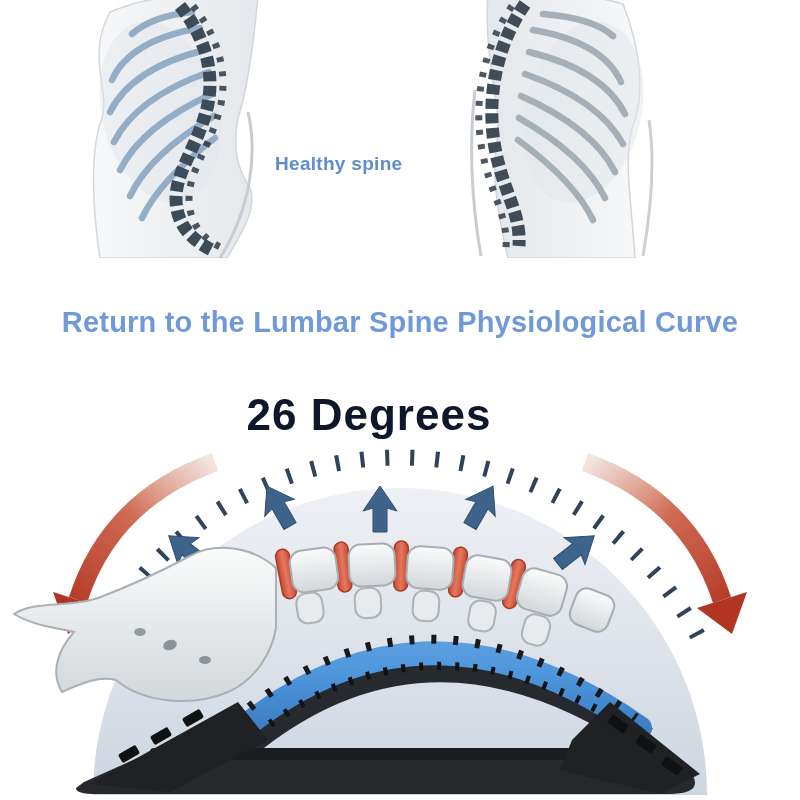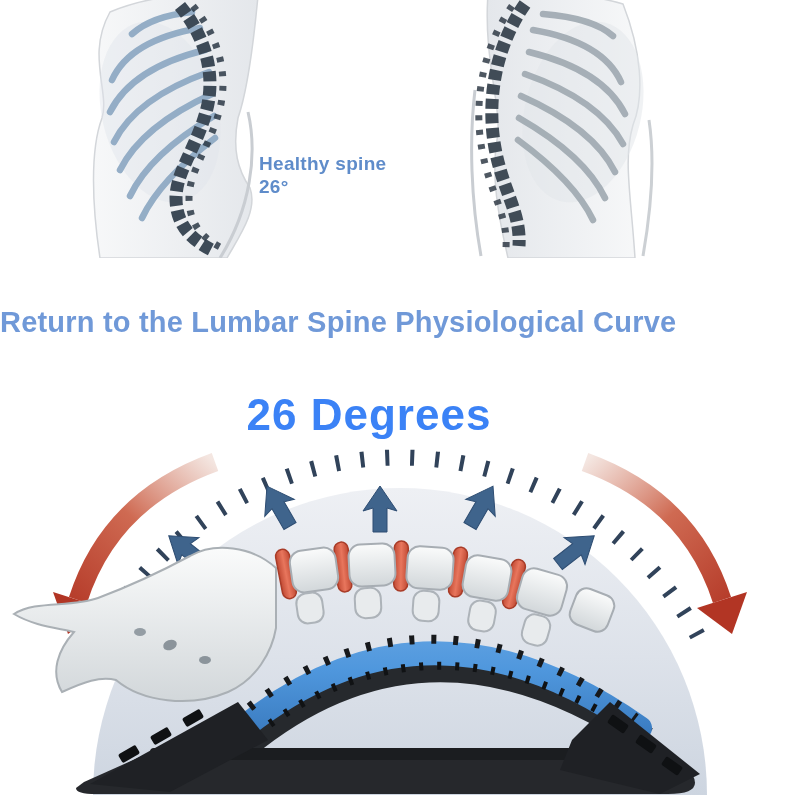--- a/index.html
+++ b/index.html
@@ -3,29 +3,29 @@
 <meta charset="utf-8">
 <style>
   html,body{margin:0;padding:0;}
   .stage{
     position:relative;width:800px;height:800px;background:#ffffff;
     overflow:hidden;font-family:"Liberation Sans",sans-serif;
   }
   .abs{position:absolute;}
   .fig-label{
     position:absolute;color:#5f8cca;font-size:19px;font-weight:600;
-    letter-spacing:.3px;line-height:23px;white-space:nowrap;
+    letter-spacing:.3px;line-height:23px;white-space:nowrap;margin-left:16px;
   }
   .heading{
-    position:absolute;top:306px;left:0;width:800px;
+    position:absolute;top:306px;left:0;width:800px;text-align:center;
     font-size:29px;font-weight:700;color:#7099d8;letter-spacing:.2px;
   }
   .degrees{
     position:absolute;top:390px;left:0;width:738px;text-align:center;
-    font-size:44px;font-weight:700;color:#3b82f6;letter-spacing:1px;
+    font-size:44px;font-weight:700;color:#0f172a;letter-spacing:1px;
   }
   svg{display:block;}
 </style>
 </head>
 <body>
 
 <div class="stage">
 
   <svg class="abs" style="left:72px;top:0;" width="210" height="258" viewBox="0 0 210 258">
     <defs>
@@ -69,21 +69,20 @@
       <path d="M58,96 Q130,128 152,172"></path>
       <path d="M56,118 Q122,156 142,198"></path>
       <path d="M55,140 Q112,182 130,220"></path>
     </g>
     <path d="M62,4 C30,50 24,105 32,148 C40,192 58,212 56,246" fill="none" stroke="#414c57" stroke-width="13" stroke-dasharray="10 4.5"></path>
     <path d="M49,6 C17,52 11,107 19,150 C27,194 45,214 43,248" fill="none" stroke="#303b46" stroke-width="7" stroke-dasharray="5 9.5" opacity="0.85"></path>
   </svg>
 
   <div class="fig-label" style="left:259px;top:152px;">
     <div>Healthy spine</div>
-    <div>26°</div>
   </div>
 
   <div class="heading">Return to the Lumbar Spine Physiological Curve</div>
   <div class="degrees">26 Degrees</div>
 
   <svg class="abs" style="left:0;top:440px;" width="800" height="360" viewBox="0 0 800 360">
     <defs>
       <linearGradient id="domeG" x1="0" y1="0" x2="0" y2="1">
         <stop offset="0" stop-color="#eef0f4"></stop>
           <stop offset="0.55" stop-color="#dde2ea"></stop>

